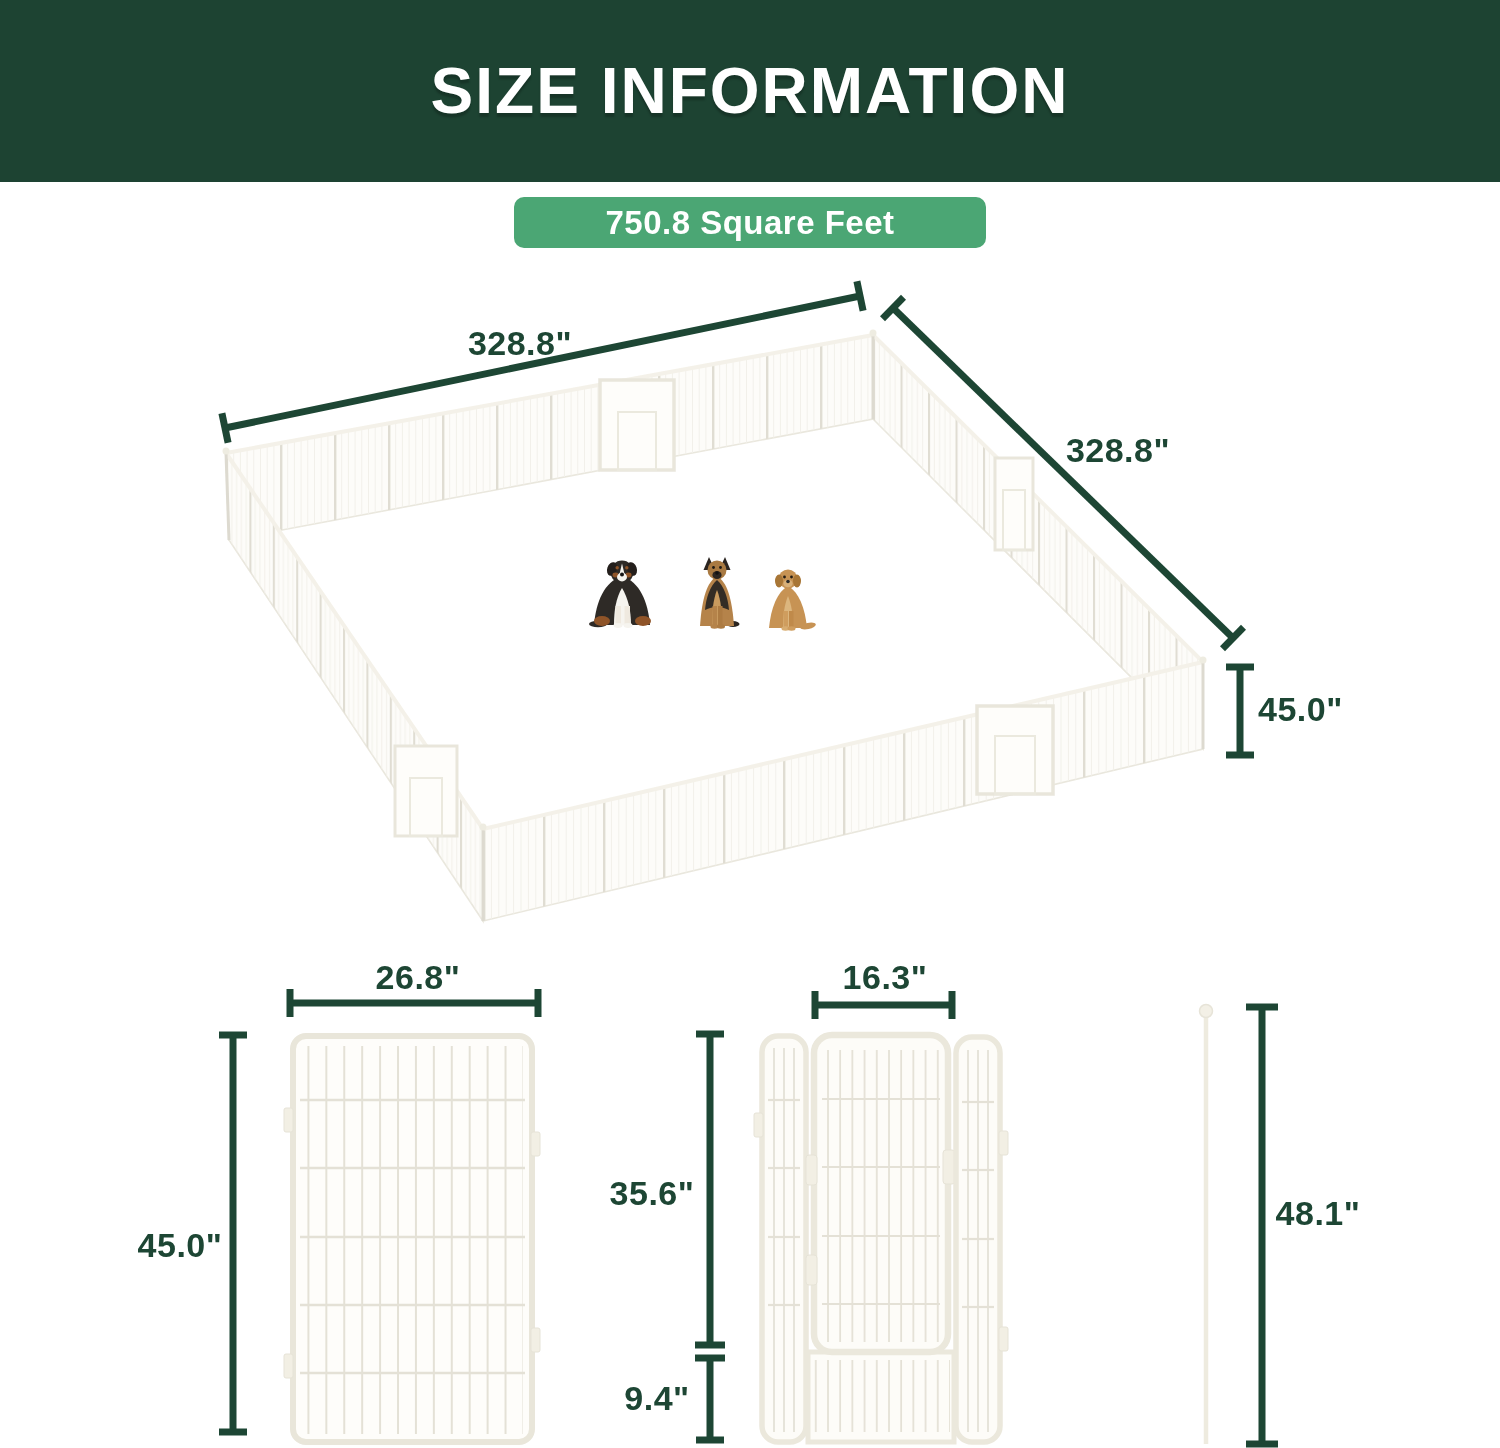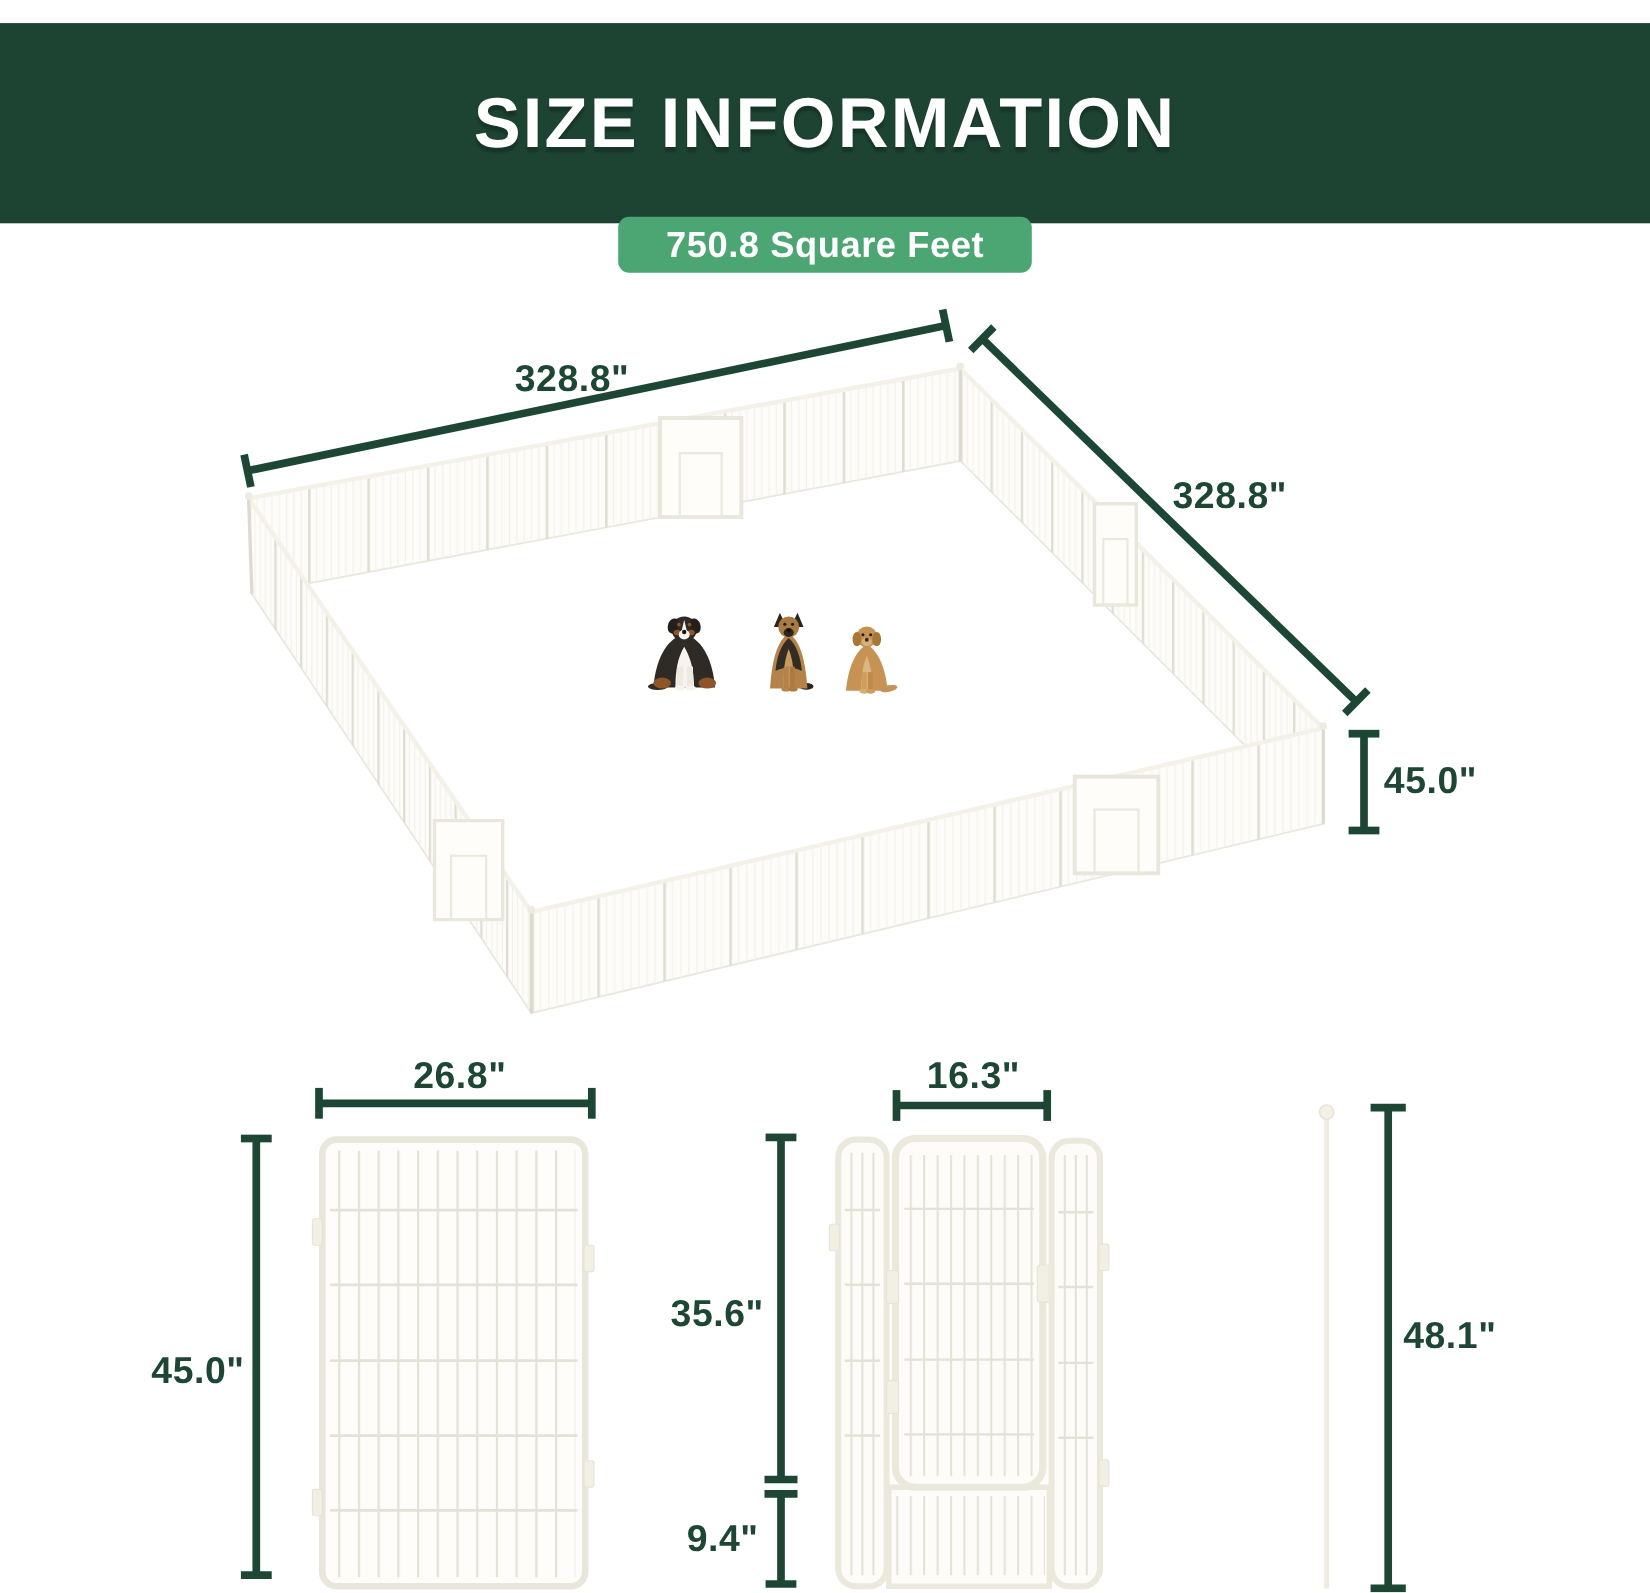--- a/index.html
+++ b/index.html
@@ -2,29 +2,29 @@
 <html><head>
 <meta charset="utf-8">
 <style>
   html,body{margin:0;padding:0;background:#ffffff;}
   .page{
     position:relative;width:1500px;height:1448px;background:#ffffff;
     font-family:"Liberation Sans",sans-serif;overflow:hidden;
   }
   .banner{
     position:absolute;top:0;left:0;width:1500px;height:182px;
-    background:#1d4332;display:flex;align-items:center;justify-content:center;margin-top:21px;
+    background:#1d4332;display:flex;align-items:center;justify-content:center;
   }
   .banner h1{
     margin:0;color:#ffffff;font-size:64px;font-weight:800;letter-spacing:2px;
     text-shadow:0 4px 2px rgba(0,0,0,0.22);
   }
   .area-badge{
     position:absolute;top:197px;left:750px;transform:translateX(-50%);
-    width:376px;height:51px;border-radius:10px;background:#4ba674;
+    width:472px;height:51px;border-radius:10px;background:#4ba674;
     display:flex;align-items:center;justify-content:center;
     color:#ffffff;font-size:33px;font-weight:800;letter-spacing:0.5px;
   }
   svg.diagram{position:absolute;top:0;left:0;}
   .dim-label{
     font-family:"Liberation Sans",sans-serif;font-weight:800;font-size:34px;
     fill:#1d4634;letter-spacing:0.5px;
   }
   .dim-stroke{stroke:#1d4634;stroke-width:7;}
 </style>

